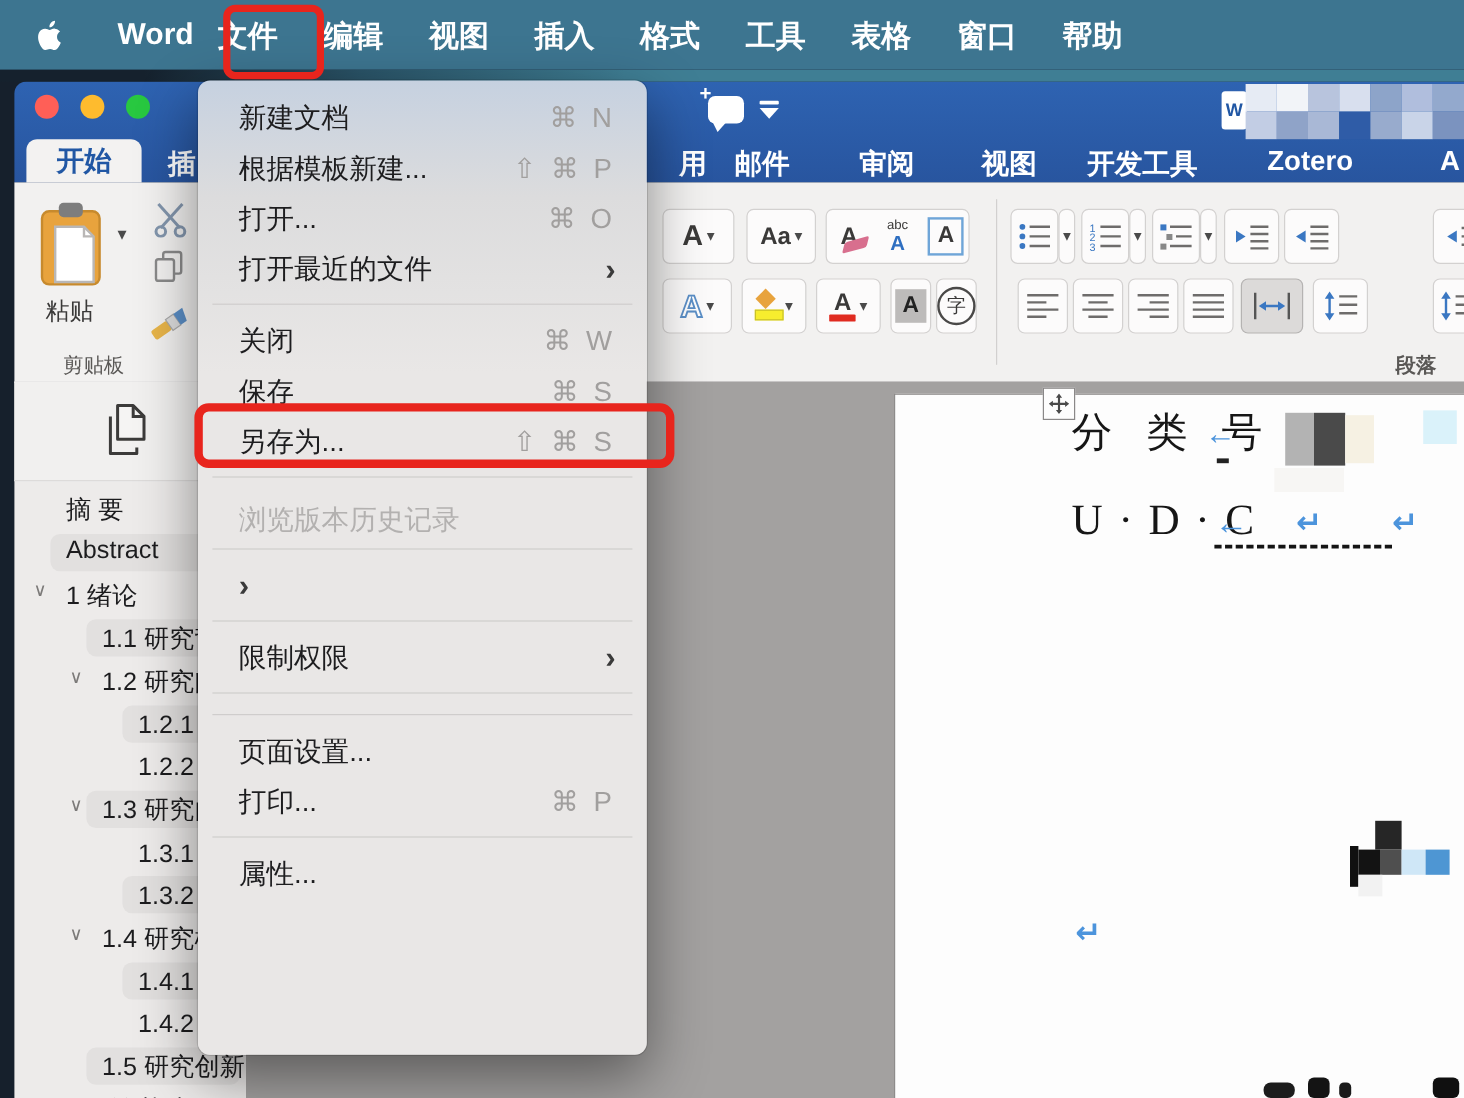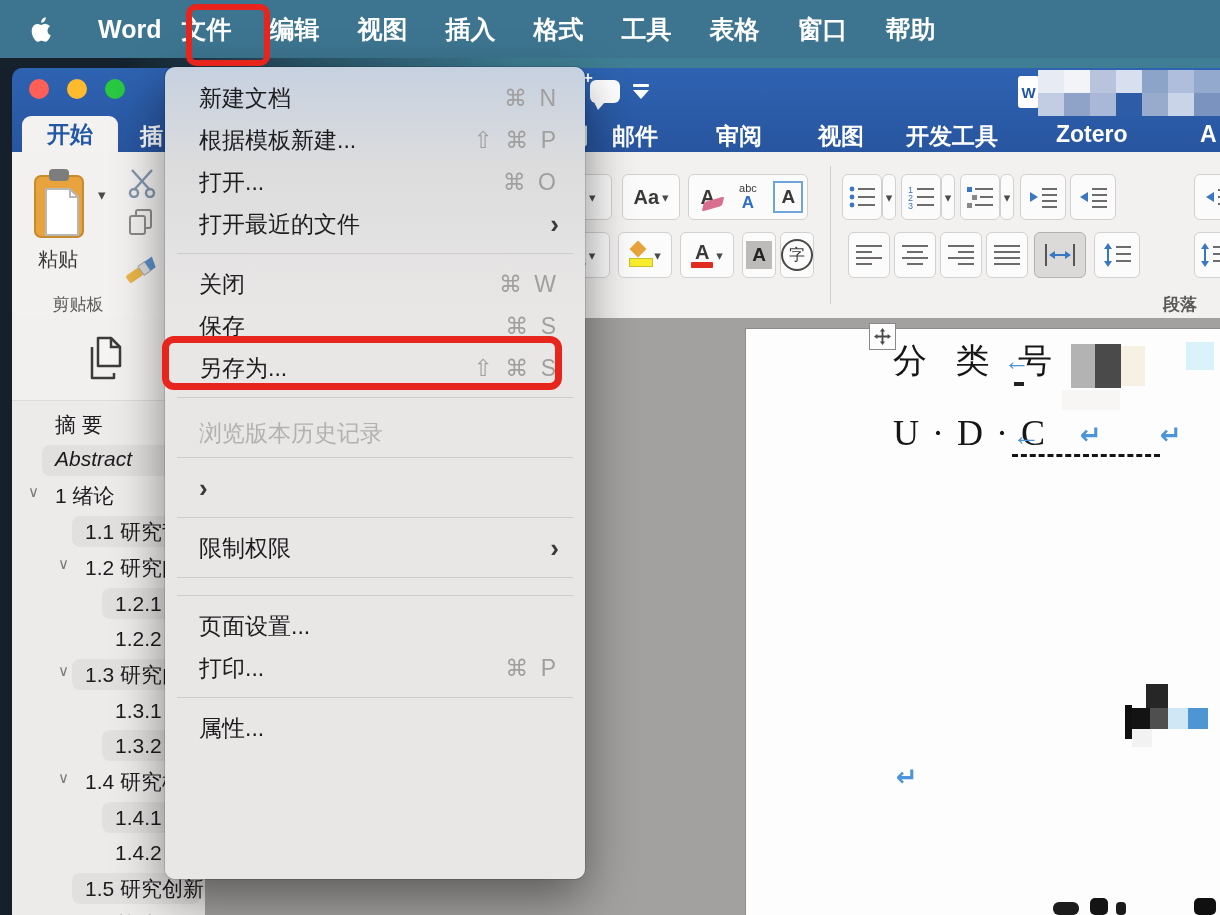--- a/index.html
+++ b/index.html
@@ -69,21 +69,21 @@
   .docarea{position:absolute;left:205px;top:318px;width:1015px;height:597px;background:#a3a1a0;}
   .page{position:absolute;left:745px;top:328px;width:476px;height:588px;background:#fdfdfd;border-left:1px solid #8e8c8b;border-top:1px solid #8e8c8b;}
   .doc-serif{position:absolute;font-family:"Liberation Serif","DejaVu Serif",serif;color:#161616;white-space:nowrap;}
   #doc-line1{left:893px;top:338px;font-size:34px;letter-spacing:10px;}
   #doc-line2{left:893px;top:412px;font-size:36px;letter-spacing:2px;}
   .dashline{position:absolute;left:1012px;top:426px;width:148px;height:28px;border-bottom:3px dashed #141414;}
   .mark{position:absolute;color:#4c94dc;font-weight:600;}
   .mcell{position:absolute;}
   .handle{position:absolute;left:869px;top:323px;width:27px;height:27px;background:#fdfdfd;border:1px solid #8a8888;box-sizing:border-box;display:flex;align-items:center;justify-content:center;}
   
-  .fmenu{position:absolute;left:165px;top:67px;width:420px;height:812px;border-radius:10px;background:linear-gradient(180deg,#c6d1e0 0%,#dcdcdd 12%,#e9e7e6 30%,#e9e7e6 100%);box-shadow:0 18px 50px rgba(0,0,0,.45),0 0 0 1px rgba(0,0,0,.12);z-index:40;padding-top:10px;box-sizing:border-box;}
+  .fmenu{position:absolute;left:165px;top:67px;width:374px;height:812px;border-radius:10px;background:linear-gradient(180deg,#c6d1e0 0%,#dcdcdd 12%,#e9e7e6 30%,#e9e7e6 100%);box-shadow:0 18px 50px rgba(0,0,0,.45),0 0 0 1px rgba(0,0,0,.12);z-index:40;padding-top:10px;box-sizing:border-box;}
   .fm-item{height:42px;display:flex;align-items:center;padding:0 26px 0 34px;font-size:23px;color:#1d1d1f;cursor:default;}
   .fm-item .lbl{flex:1;white-space:nowrap;}
   .fm-item .sc{color:#a19f9e;font-size:23px;letter-spacing:3px;white-space:nowrap;}
   .fm-item .sub{color:#3a3a3a;font-size:26px;font-weight:700;line-height:1;}
   .fm-item.disabled{color:#b3b1b0;align-items:flex-end;}
   .fm-sep{height:18px;position:relative;}
   .fm-sep::after{content:"";position:absolute;left:12px;right:12px;top:8px;border-top:1px solid #cfcdcc;}
 </style>
 </head>
 <body>
@@ -348,21 +348,21 @@
     <svg width="42" height="48" viewBox="0 0 42 48">
       <path d="M14 4h13l9 9v19H14z" fill="#f5f4f3" stroke="#3c3b3a" stroke-width="2.5" stroke-linejoin="round"></path>
       <path d="M27 4v9h9" fill="none" stroke="#3c3b3a" stroke-width="2.5"></path>
       <path d="M8 13v31h22v-5" fill="none" stroke="#3c3b3a" stroke-width="2.5" stroke-linejoin="round"></path>
     </svg>
   </div>
   <div id="sb-list">
       <div class="sb-row" style="top: 408px;">
         <div class="sb-label" style="left: 43px;">摘 要</div>
       </div>
-      <div class="sb-row" style="top: 443.7px; font-style: italic;">
+      <div class="sb-row" style="top: 443.7px;">
         <div class="sb-pill" style="left: 30px;"></div>
         <div class="sb-label" style="left: 43px;">Abstract</div>
       </div>
       <div class="sb-row" style="top: 479.4px;">
         <div class="sb-chevron" style="left: 16px;">∨</div>
         <div class="sb-label" style="left: 43px;">1 绪论</div>
       </div>
       <div class="sb-row" style="top: 515.1px;">
         <div class="sb-pill" style="left: 60px;"></div>
         <div class="sb-label" style="left: 73px;">1.1 研究背</div>

